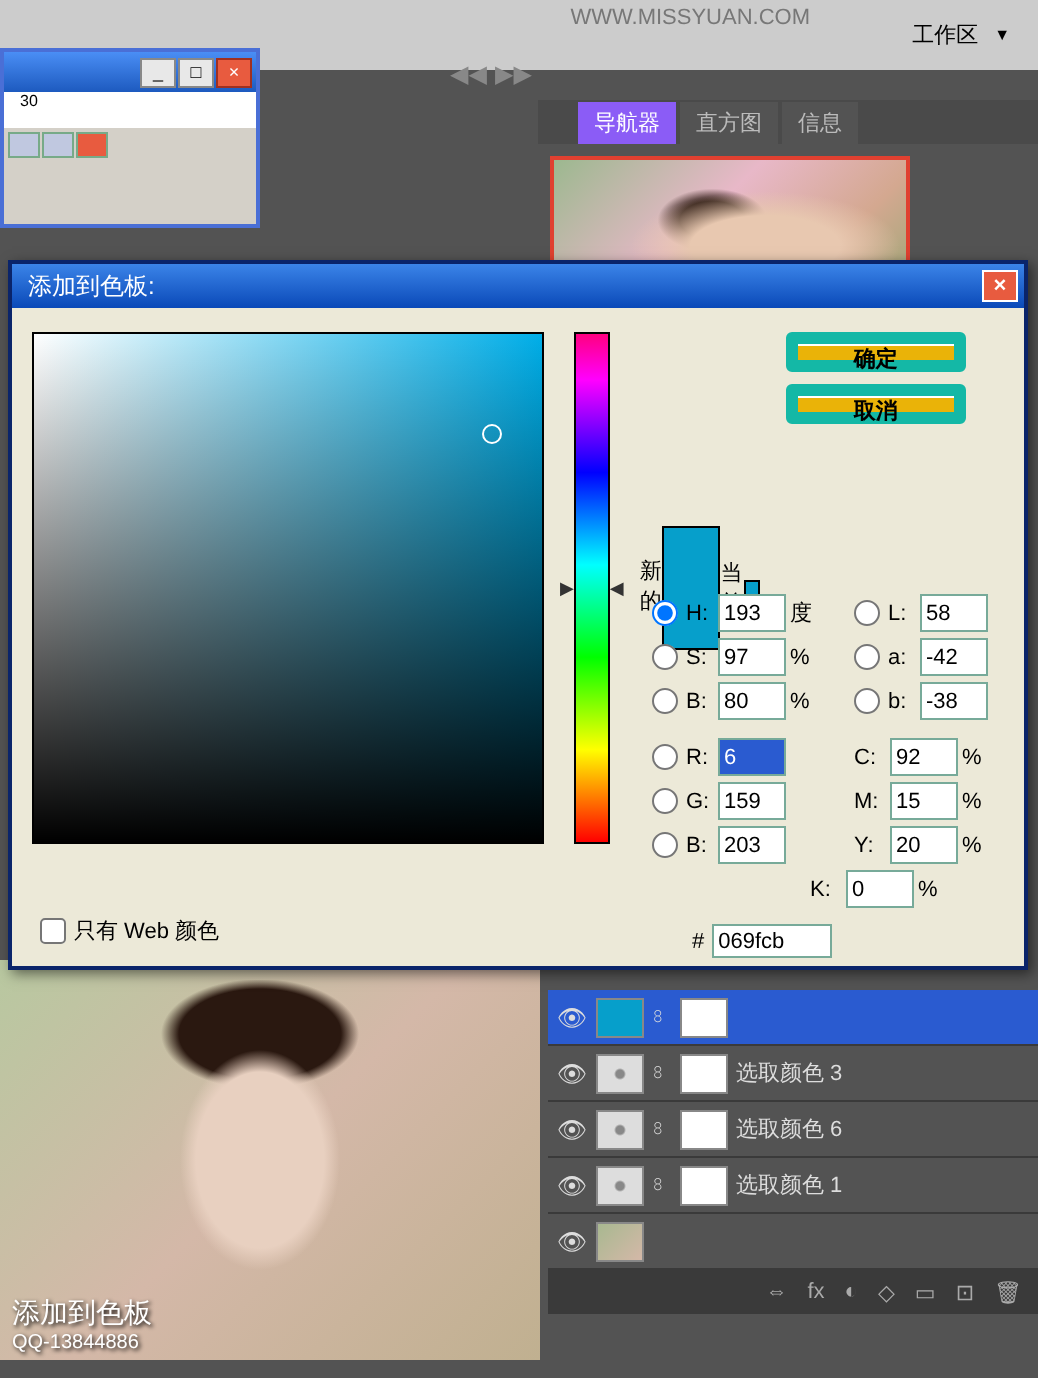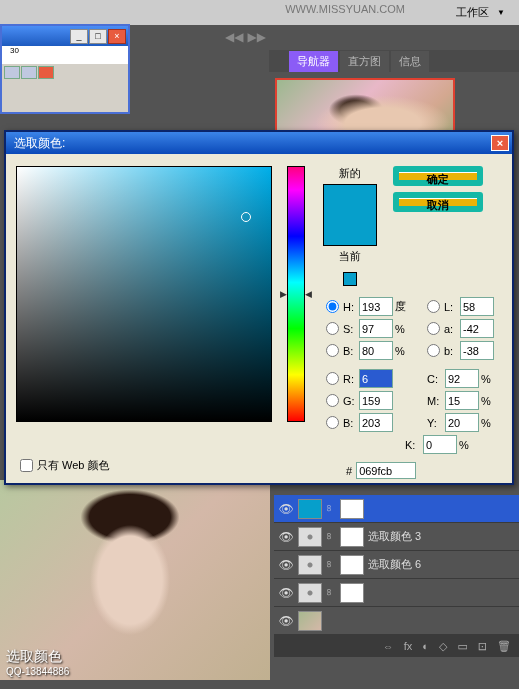--- a/index.html
+++ b/index.html
@@ -1,18 +1,18 @@
 <!DOCTYPE html>
 <html><head>
 <meta charset="utf-8">
 <style>
 * { box-sizing: border-box; margin: 0; padding: 0; font-family: "Microsoft YaHei", Arial, sans-serif; }
 body { width: 519px; height: 689px; background: #535353; position: relative; overflow: hidden; }
 
-.topbar { position: absolute; top: 0; left: 0; right: 0; height: 25px; background: #ccc; display: flex; align-items: center; justify-content: flex-end; padding-right: 10px; font-size: 11px; }
+.topbar { position: absolute; top: 0; left: 0; right: 0; height: 35px; background: #ccc; display: flex; align-items: center; justify-content: flex-end; padding-right: 10px; font-size: 11px; }
 .topbar span { margin: 0 4px; }
 .topbar .tri { font-size: 8px; }
 .watermark-top { position: absolute; top: 3px; right: 110px; font-size: 11px; color: #777; }
 
 .left-ruler-win { position: absolute; top: 24px; left: 0; width: 130px; height: 90px; background: #d4d0c8; border: 2px solid #4a6fd6; }
 .left-ruler-title { height: 20px; background: linear-gradient(#4a8ef5,#1d5abf); display: flex; justify-content: flex-end; align-items: center; padding: 0 2px; gap: 1px; }
 .win-btn { width: 18px; height: 15px; background: #e8e8e8; border: 1px solid #888; font-size: 9px; line-height: 13px; text-align: center; cursor: pointer; }
 .win-btn.close { background: #e85b3f; color: #fff; border-color: #a03020; }
 .ruler-area { background: #fff; height: 18px; font-size: 8px; padding-left: 15px; position: relative; }
 .ruler-area::before { content: "30"; position: absolute; left: 8px; }
@@ -36,21 +36,21 @@
 .close-x { width: 18px; height: 16px; background: #e85b3f; border: 1px solid #fff; color: #fff; text-align: center; line-height: 14px; font-size: 11px; font-weight: bold; cursor: pointer; }
 
 .picker-body { display: flex; padding: 12px 10px; gap: 8px; }
 .sv-box { width: 256px; height: 256px; background: linear-gradient(to bottom, transparent, #000), linear-gradient(to right, #fff, #00aee8); border: 1px solid #000; position: relative; cursor: crosshair; }
 .sv-cursor { position: absolute; right: 20px; top: 45px; width: 10px; height: 10px; border: 1px solid #fff; border-radius: 50%; }
 
 .hue-col { display: flex; align-items: center; }
 .hue-tri { font-size: 9px; color: #333; }
 .hue-strip { width: 18px; height: 256px; background: linear-gradient(to bottom, #ff0080, #ff00ff, #8000ff, #0000ff, #0080ff, #00ffff, #00ff80, #00ff00, #80ff00, #ffff00, #ff8000, #ff0000); border: 1px solid #000; }
 
-.preview-col { width: 60px; display: flex; flex-direction: column; align-items: center; font-size: 11px; }
+.preview-col { width: 60px; display: flex; flex-direction: row; align-items: center; font-size: 11px; }
 .preview-col .lbl { margin-bottom: 3px; }
 .swatch-box { width: 54px; height: 62px; border: 1px solid #000; display: flex; flex-direction: column; }
 .swatch-new { flex: 1; background: #069fcb; }
 .swatch-cur { flex: 1; background: #069fcb; }
 .small-swatch { width: 14px; height: 14px; border: 1px solid #000; margin-top: 5px; background: #069fcb; }
 
 .btn-col { width: 100px; display: flex; flex-direction: column; gap: 6px; align-items: center; }
 .ps-btn { width: 90px; height: 20px; background: #eab308; border: 6px solid #14b8a6; border-radius: 3px; font-size: 11px; cursor: pointer; box-shadow: 0 1px 0 #fff inset; font-weight: bold; }
 
 .val-area { position: absolute; left: 320px; top: 165px; width: 190px; font-size: 11px; }
@@ -127,21 +127,21 @@
       </div>
   </div>
 </div>
 
 <div class="bg-image">
   <div class="bg-face"></div>
 </div>
 
 <div class="picker-dialog">
   <div class="picker-title">
-    <span>选取颜色:</span>
+    <span>添加到色板:</span>
     <div class="close-x">×</div>
   </div>
   <div class="picker-body">
     <div class="sv-box">
       <div class="sv-cursor"></div>
     </div>
     <div class="hue-col">
       <span class="hue-tri">▶</span>
       <div class="hue-strip"></div>
       <span class="hue-tri">◀</span>
@@ -263,32 +263,33 @@
     <div class="layer-thumb adj"></div>
     <span class="link-icon">𝟾</span>
     <div class="layer-thumb mask"></div>
     <span class="layer-name">选取颜色 6</span>
   </div>
   <div class="layer-row">
     <span class="vis-eye">👁</span>
     <div class="layer-thumb adj"></div>
     <span class="link-icon">𝟾</span>
     <div class="layer-thumb mask"></div>
+    <span class="layer-name">选取颜色 1</span>
   </div>
   <div class="layer-row">
     <span class="vis-eye">👁</span>
     <div class="layer-thumb img"></div>
   </div>
   <div class="layers-footer">
     <span>⇔</span>
     <span>fx</span>
     <span>◐</span>
     <span>◇</span>
     <span>▭</span>
     <span>⊡</span>
     <span>🗑</span>
   </div>
 </div>
 
 <div class="credit">
-  <div>选取颜色</div>
+  <div>添加到色板</div>
   <div class="qq">QQ-13844886</div>
 </div>
 
 </body></html>

